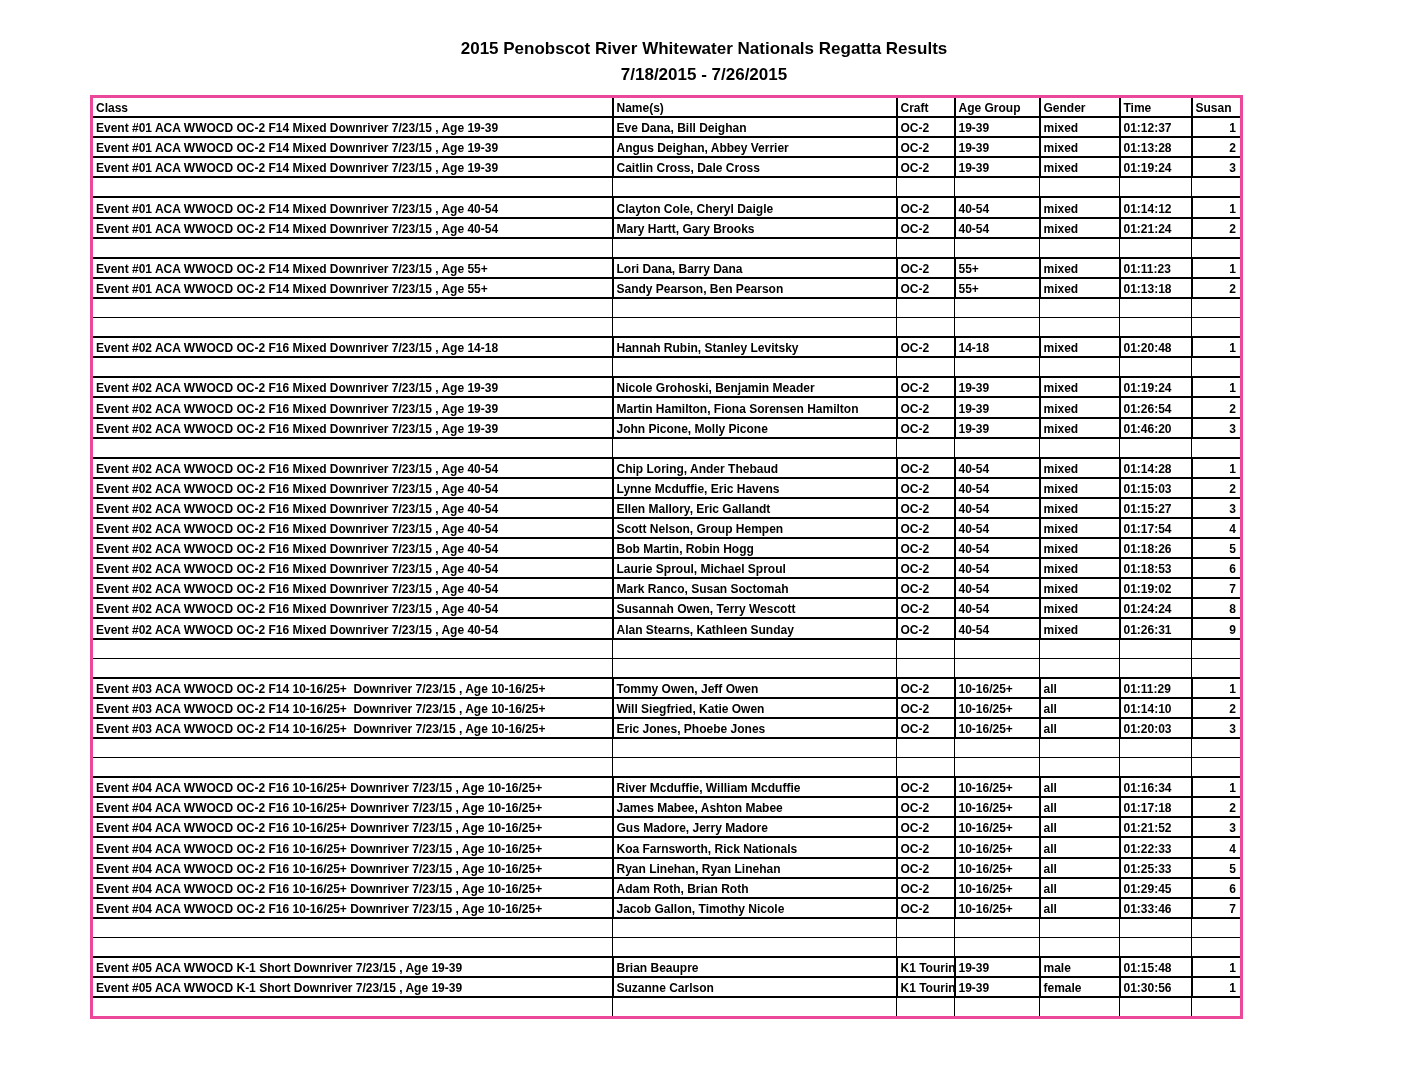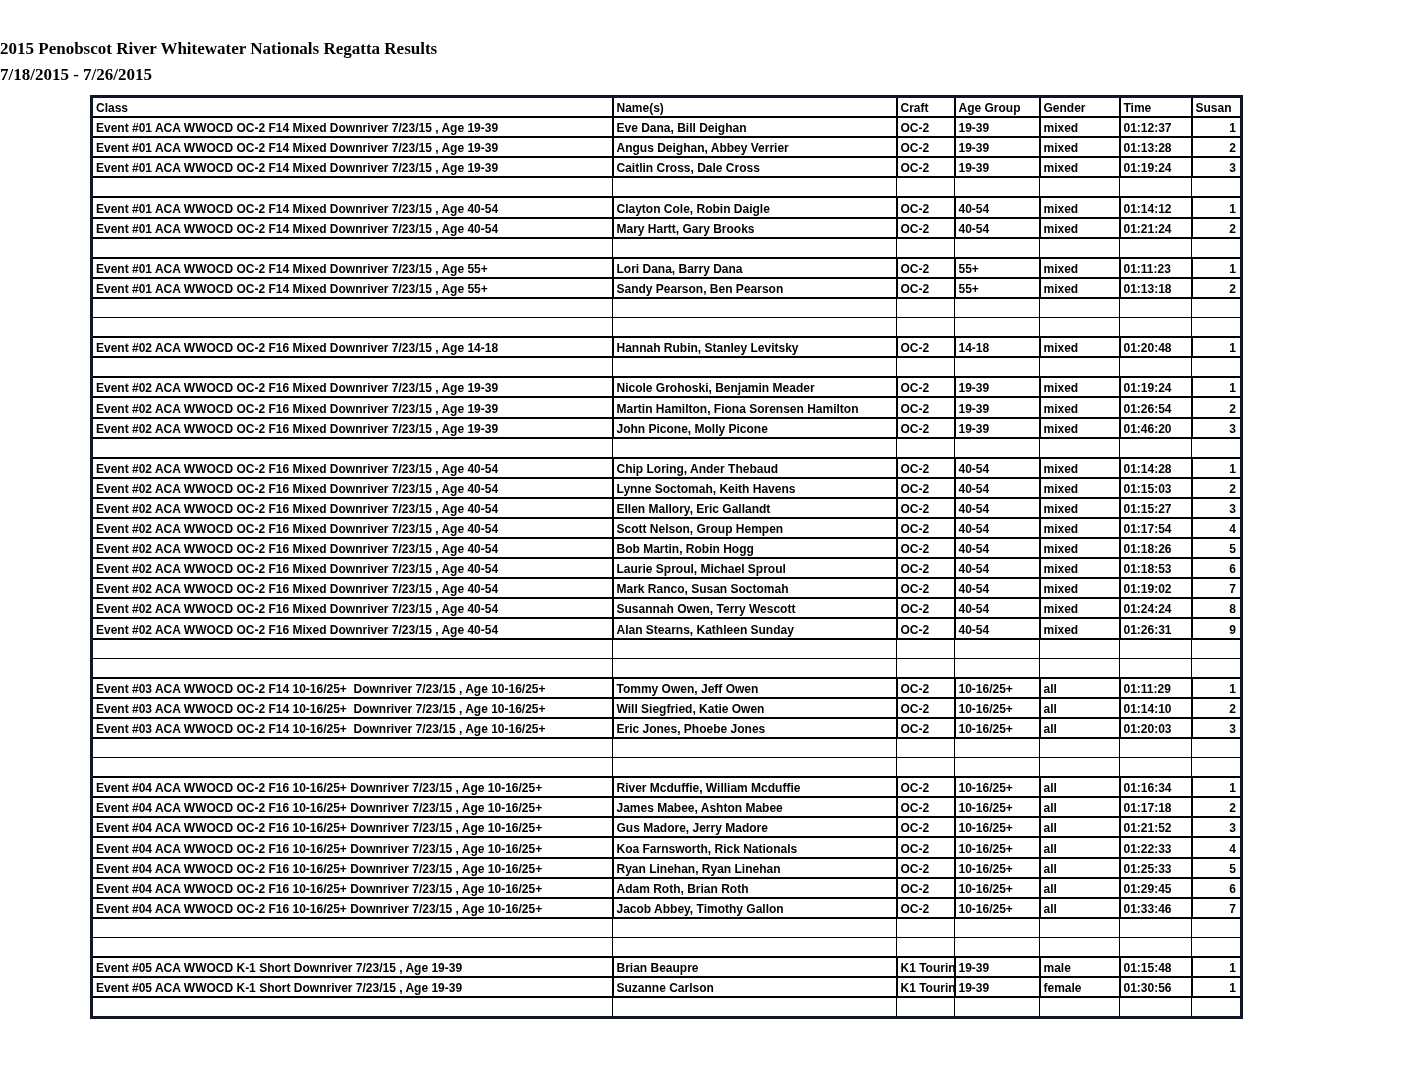--- a/index.html
+++ b/index.html
@@ -6,41 +6,41 @@
     margin: 0;
     padding: 0;
     background: #ffffff;
     width: 1408px;
     height: 1088px;
     overflow: hidden;
     font-family: "Liberation Sans", sans-serif;
     color: #000000;
   }
   .titles {
+    text-align: center;
     padding-top: 40px;
-    font-family: Liberation Serif, serif;
   }
   .title {
     font-size: 17px;
     font-weight: bold;
     line-height: 1;
     margin: 0;
   }
   .subtitle {
     font-size: 17px;
     font-weight: bold;
     line-height: 1;
     margin: 9px 0 0 0;
   }
   table.results {
     border-collapse: collapse;
     table-layout: fixed;
     margin: 12px 0 7px 90px;
     width: 1150px;
-    border: 3px solid #0f172a;
+    border: 3px solid #ec4899;
   }
   col.c-class  { width: 521px; }
   col.c-names  { width: 284px; }
   col.c-craft  { width: 58px;  }
   col.c-age    { width: 85px;  }
   col.c-gender { width: 80px;  }
   col.c-time   { width: 72px;  }
   col.c-place  { width: 50px;  }
   th, td {
     border: 1px solid #000000;
@@ -122,21 +122,21 @@
         <td></td>
         <td></td>
         <td></td>
         <td></td>
         <td></td>
         <td></td>
         <td class="right"></td>
       </tr>
       <tr class="data">
         <td>Event #01 ACA WWOCD OC-2 F14 Mixed Downriver 7/23/15 , Age 40-54</td>
-        <td>Clayton Cole, Robin Daigle</td>
+        <td>Clayton Cole, Cheryl Daigle</td>
         <td>OC-2</td>
         <td>40-54</td>
         <td>mixed</td>
         <td>01:14:12</td>
         <td class="right">1</td>
       </tr>
       <tr class="data">
         <td>Event #01 ACA WWOCD OC-2 F14 Mixed Downriver 7/23/15 , Age 40-54</td>
         <td>Mary Hartt, Gary Brooks</td>
         <td>OC-2</td>
@@ -248,21 +248,21 @@
         <td>Event #02 ACA WWOCD OC-2 F16 Mixed Downriver 7/23/15 , Age 40-54</td>
         <td>Chip Loring, Ander Thebaud</td>
         <td>OC-2</td>
         <td>40-54</td>
         <td>mixed</td>
         <td>01:14:28</td>
         <td class="right">1</td>
       </tr>
       <tr class="data">
         <td>Event #02 ACA WWOCD OC-2 F16 Mixed Downriver 7/23/15 , Age 40-54</td>
-        <td>Lynne Soctomah, Keith Havens</td>
+        <td>Lynne Mcduffie, Eric Havens</td>
         <td>OC-2</td>
         <td>40-54</td>
         <td>mixed</td>
         <td>01:15:03</td>
         <td class="right">2</td>
       </tr>
       <tr class="data">
         <td>Event #02 ACA WWOCD OC-2 F16 Mixed Downriver 7/23/15 , Age 40-54</td>
         <td>Ellen Mallory, Eric Gallandt</td>
         <td>OC-2</td>
@@ -437,21 +437,21 @@
         <td>Event #04 ACA WWOCD OC-2 F16 10-16/25+ Downriver 7/23/15 , Age 10-16/25+</td>
         <td>Adam Roth, Brian Roth</td>
         <td>OC-2</td>
         <td>10-16/25+</td>
         <td>all</td>
         <td>01:29:45</td>
         <td class="right">6</td>
       </tr>
       <tr class="data">
         <td>Event #04 ACA WWOCD OC-2 F16 10-16/25+ Downriver 7/23/15 , Age 10-16/25+</td>
-        <td>Jacob Abbey, Timothy Gallon</td>
+        <td>Jacob Gallon, Timothy Nicole</td>
         <td>OC-2</td>
         <td>10-16/25+</td>
         <td>all</td>
         <td>01:33:46</td>
         <td class="right">7</td>
       </tr>
       <tr class="blank">
         <td></td>
         <td></td>
         <td></td>

